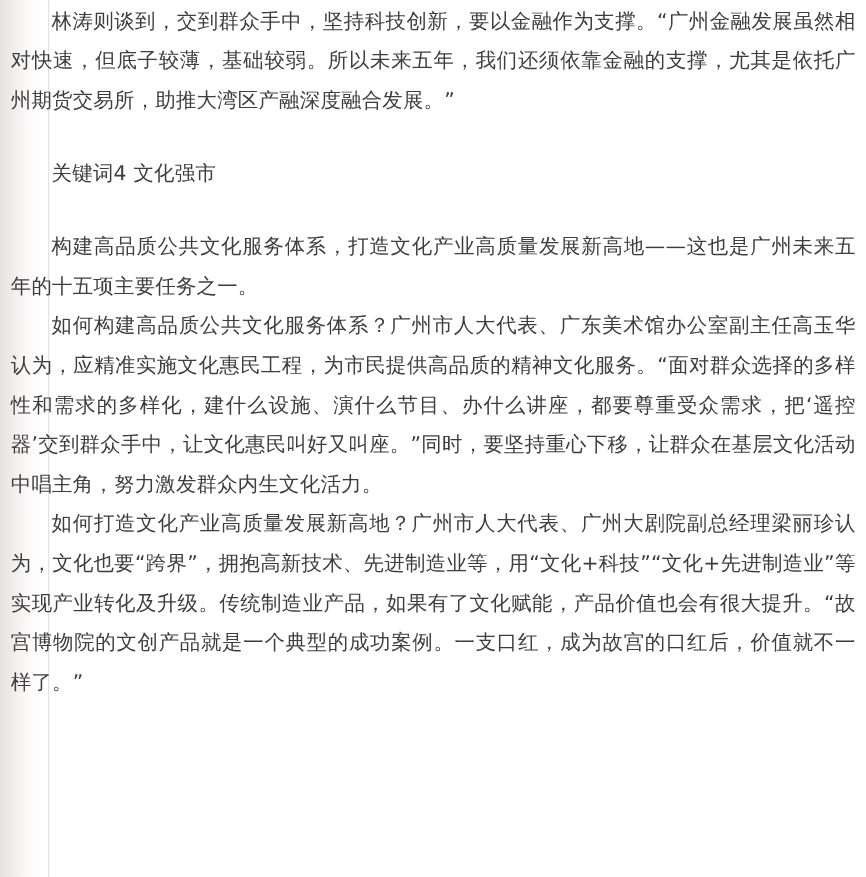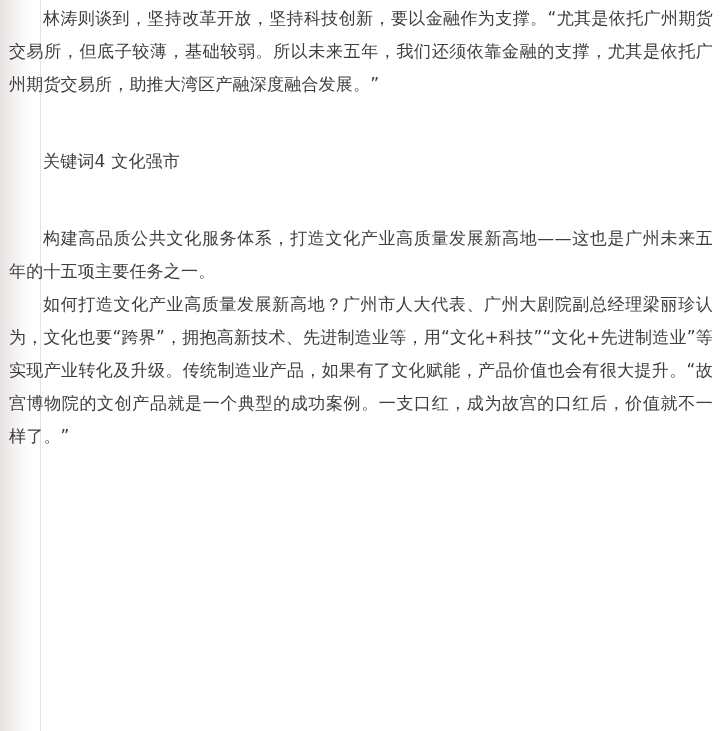--- a/index.html
+++ b/index.html
@@ -46,27 +46,28 @@
     color: #3d3d3d;
     text-align: justify;
     letter-spacing: 0.2px;
   }
   .article-body p {
     margin: 0;
     text-indent: 2em;
     word-break: break-all;
   }
   .article-body p.gap-before {
-    margin-top: 44px;
+    margin-top: 28px;
   }
 </style>
 </head>
 <body>
 
 <div class="page-edge-shadow"></div>
 <div class="left-divider-line"></div>
 
 <div class="article-body">
-    <p>林涛则谈到，坚持改革开放，坚持科技创新，要以金融作为支撑。“尤其是依托广州期货交易所，但底子较薄，基础较弱。所以未来五年，我们还须依靠金融的支撑，尤其是依托广州期货交易所，助推大湾区产融深度融合发展。”</p>
+    <p>林涛则谈到，交到群众手中，坚持科技创新，要以金融作为支撑。“广州金融发展虽然相对快速，但底子较薄，基础较弱。所以未来五年，我们还须依靠金融的支撑，尤其是依托广州期货交易所，助推大湾区产融深度融合发展。”</p>
     <p class="gap-before">关键词4 文化强市</p>
     <p class="gap-before">构建高品质公共文化服务体系，打造文化产业高质量发展新高地——这也是广州未来五年的十五项主要任务之一。</p>
+    <p>如何构建高品质公共文化服务体系？广州市人大代表、广东美术馆办公室副主任高玉华认为，应精准实施文化惠民工程，为市民提供高品质的精神文化服务。“面对群众选择的多样性和需求的多样化，建什么设施、演什么节目、办什么讲座，都要尊重受众需求，把‘遥控器’交到群众手中，让文化惠民叫好又叫座。”同时，要坚持重心下移，让群众在基层文化活动中唱主角，努力激发群众内生文化活力。</p>
     <p>如何打造文化产业高质量发展新高地？广州市人大代表、广州大剧院副总经理梁丽珍认为，文化也要“跨界”，拥抱高新技术、先进制造业等，用“文化+科技”“文化+先进制造业”等实现产业转化及升级。传统制造业产品，如果有了文化赋能，产品价值也会有很大提升。“故宫博物院的文创产品就是一个典型的成功案例。一支口红，成为故宫的口红后，价值就不一样了。”</p>
   </div>
 
 </body></html>

